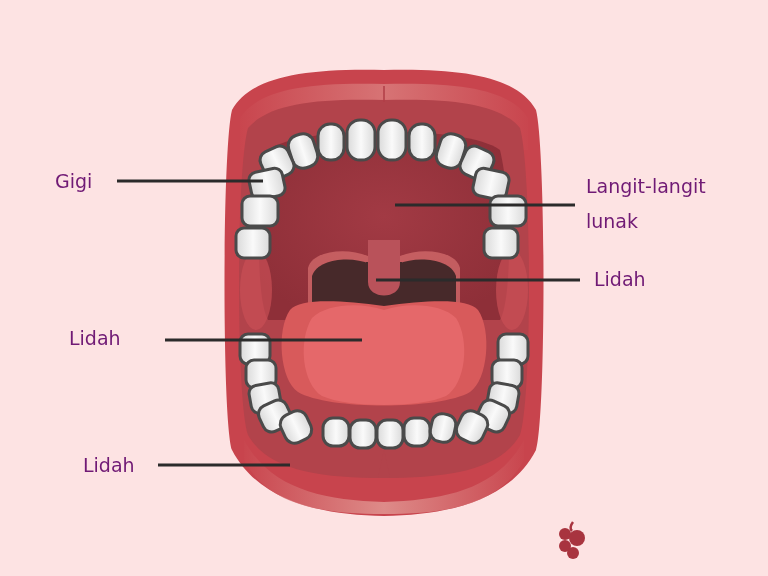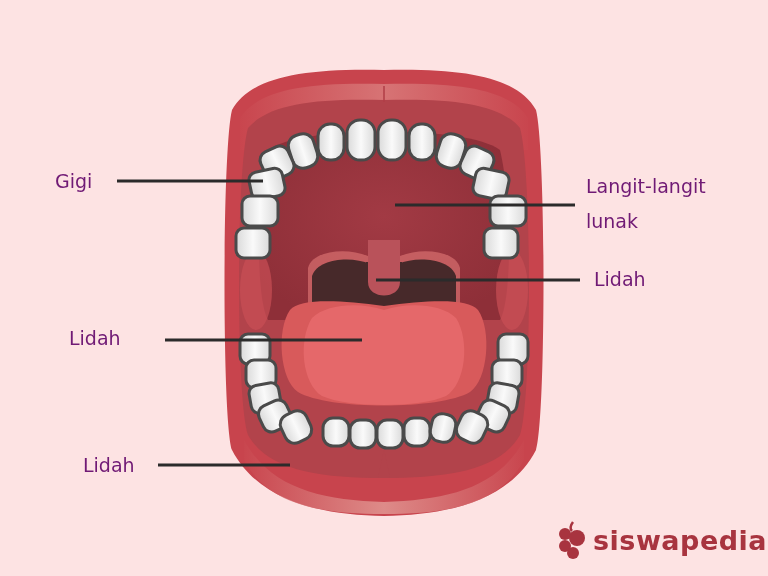--- a/index.html
+++ b/index.html
@@ -134,14 +134,13 @@
 <span class="label" style="left:83px; top:456px;">Lidah</span>
 
 <div class="logo">
   <svg width="30" height="40" viewBox="0 0 30 40">
     <path d="M16,2 C13,6 13,9 15,11" stroke="#a8343f" stroke-width="2.5" fill="none"></path>
     <circle cx="8" cy="14" r="6" fill="#a8343f"></circle>
     <circle cx="20" cy="18" r="8" fill="#a8343f"></circle>
     <circle cx="8" cy="26" r="6" fill="#a8343f"></circle>
     <circle cx="16" cy="33" r="6" fill="#a8343f"></circle>
   </svg>
-  <span class="logo-text">siswapedia</span>
 </div>
 
 </body></html>

